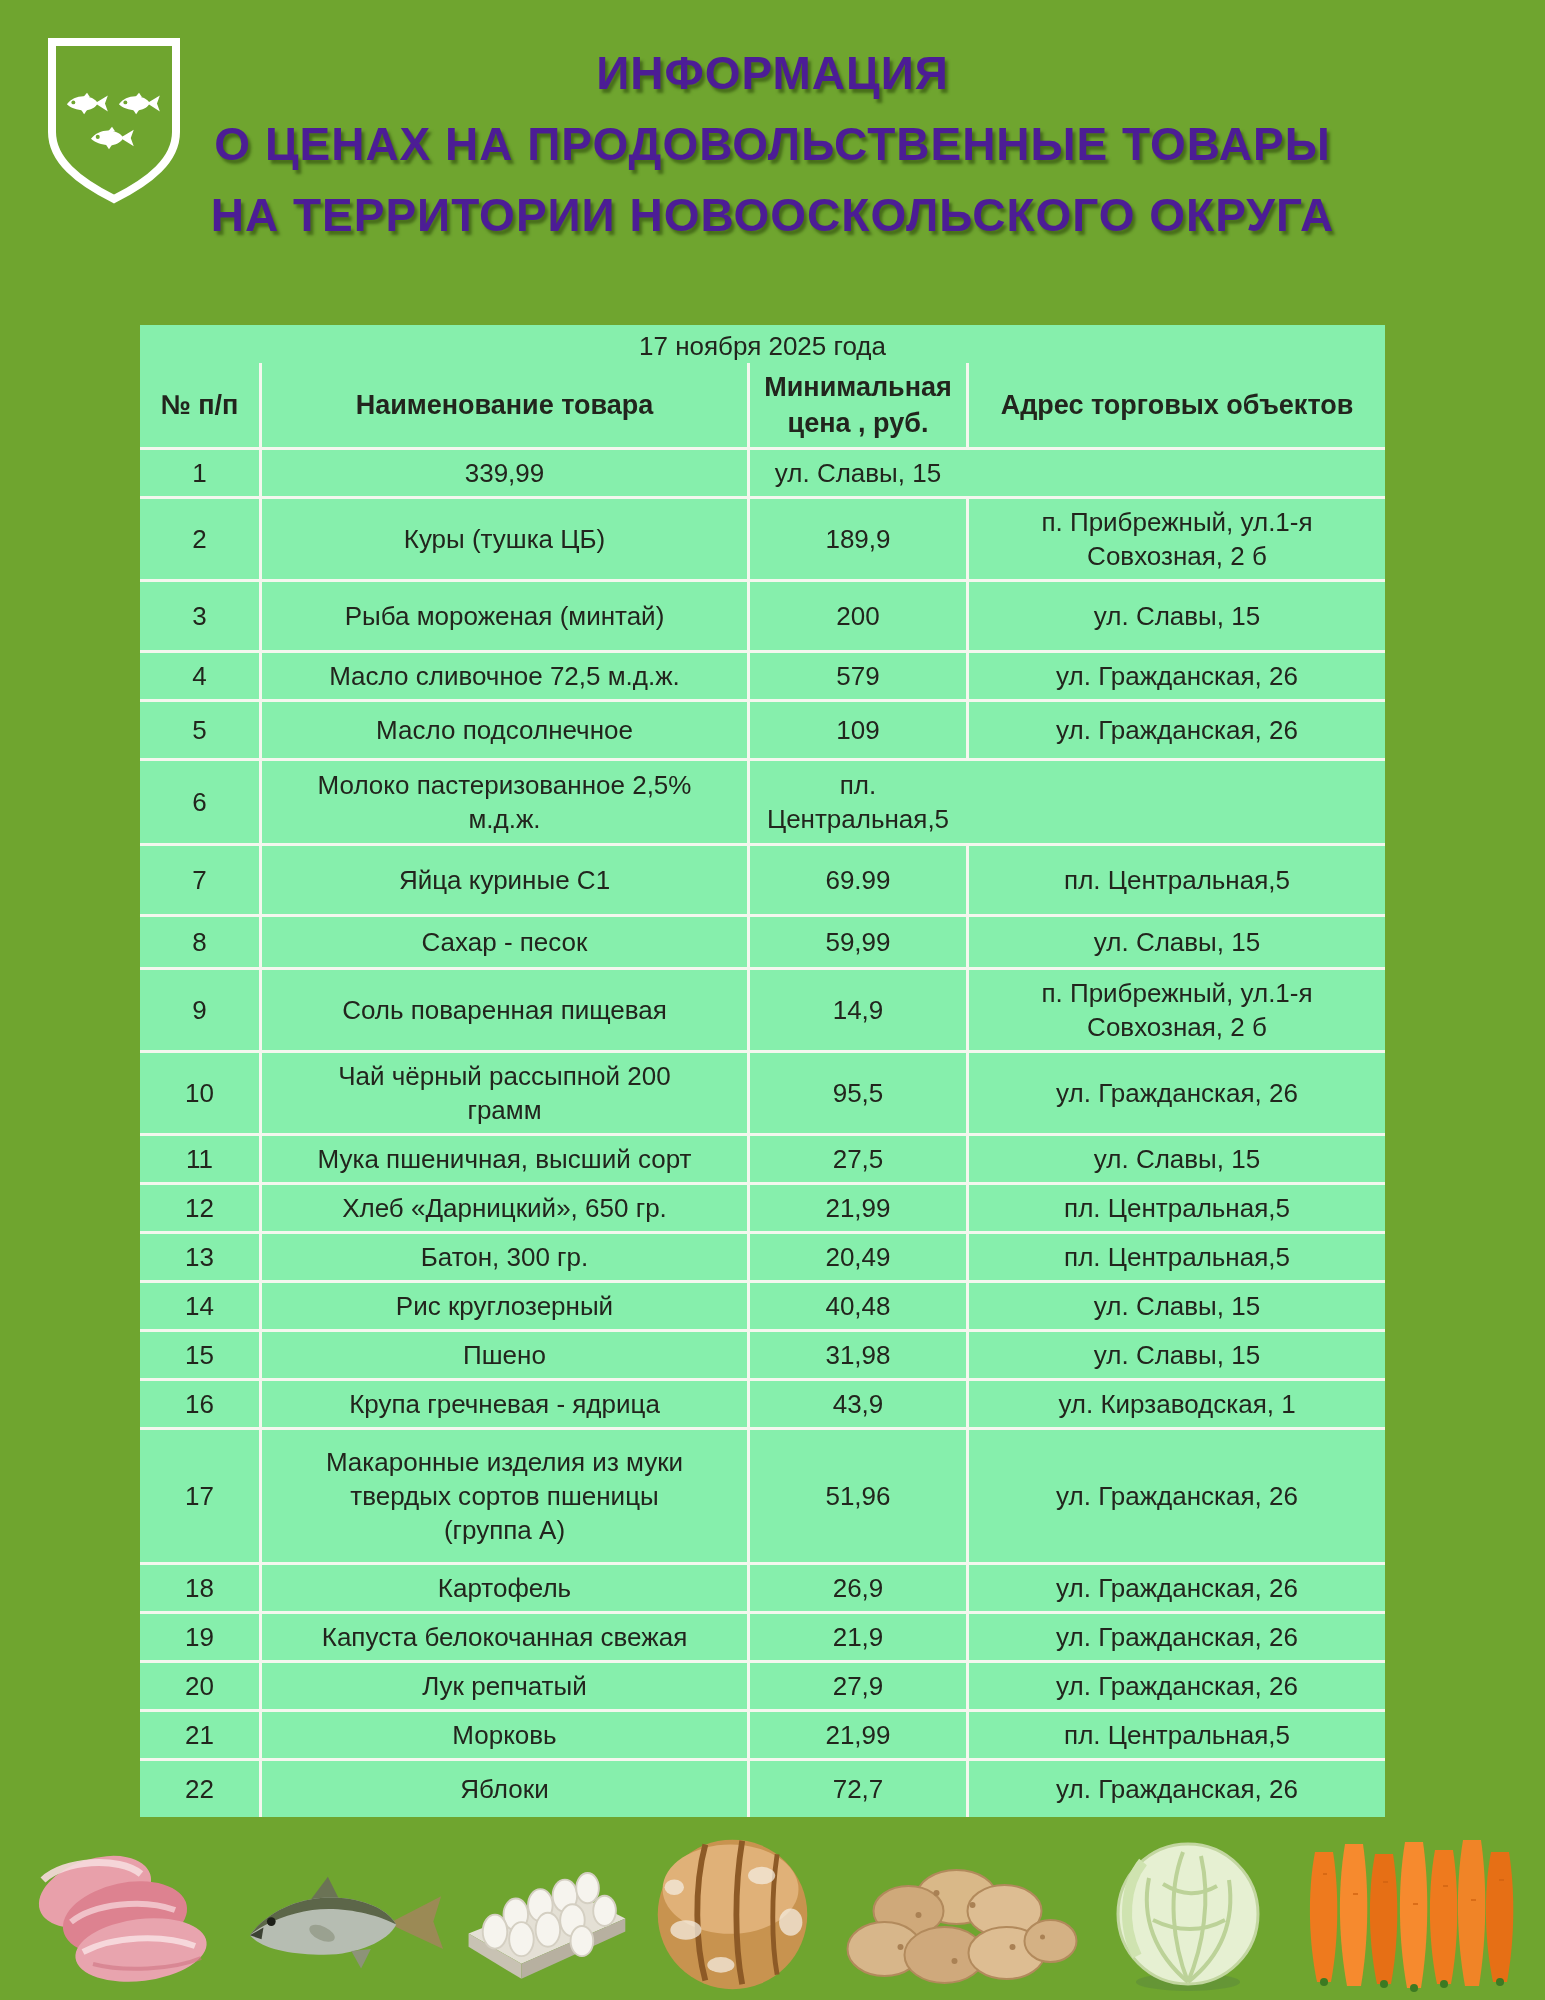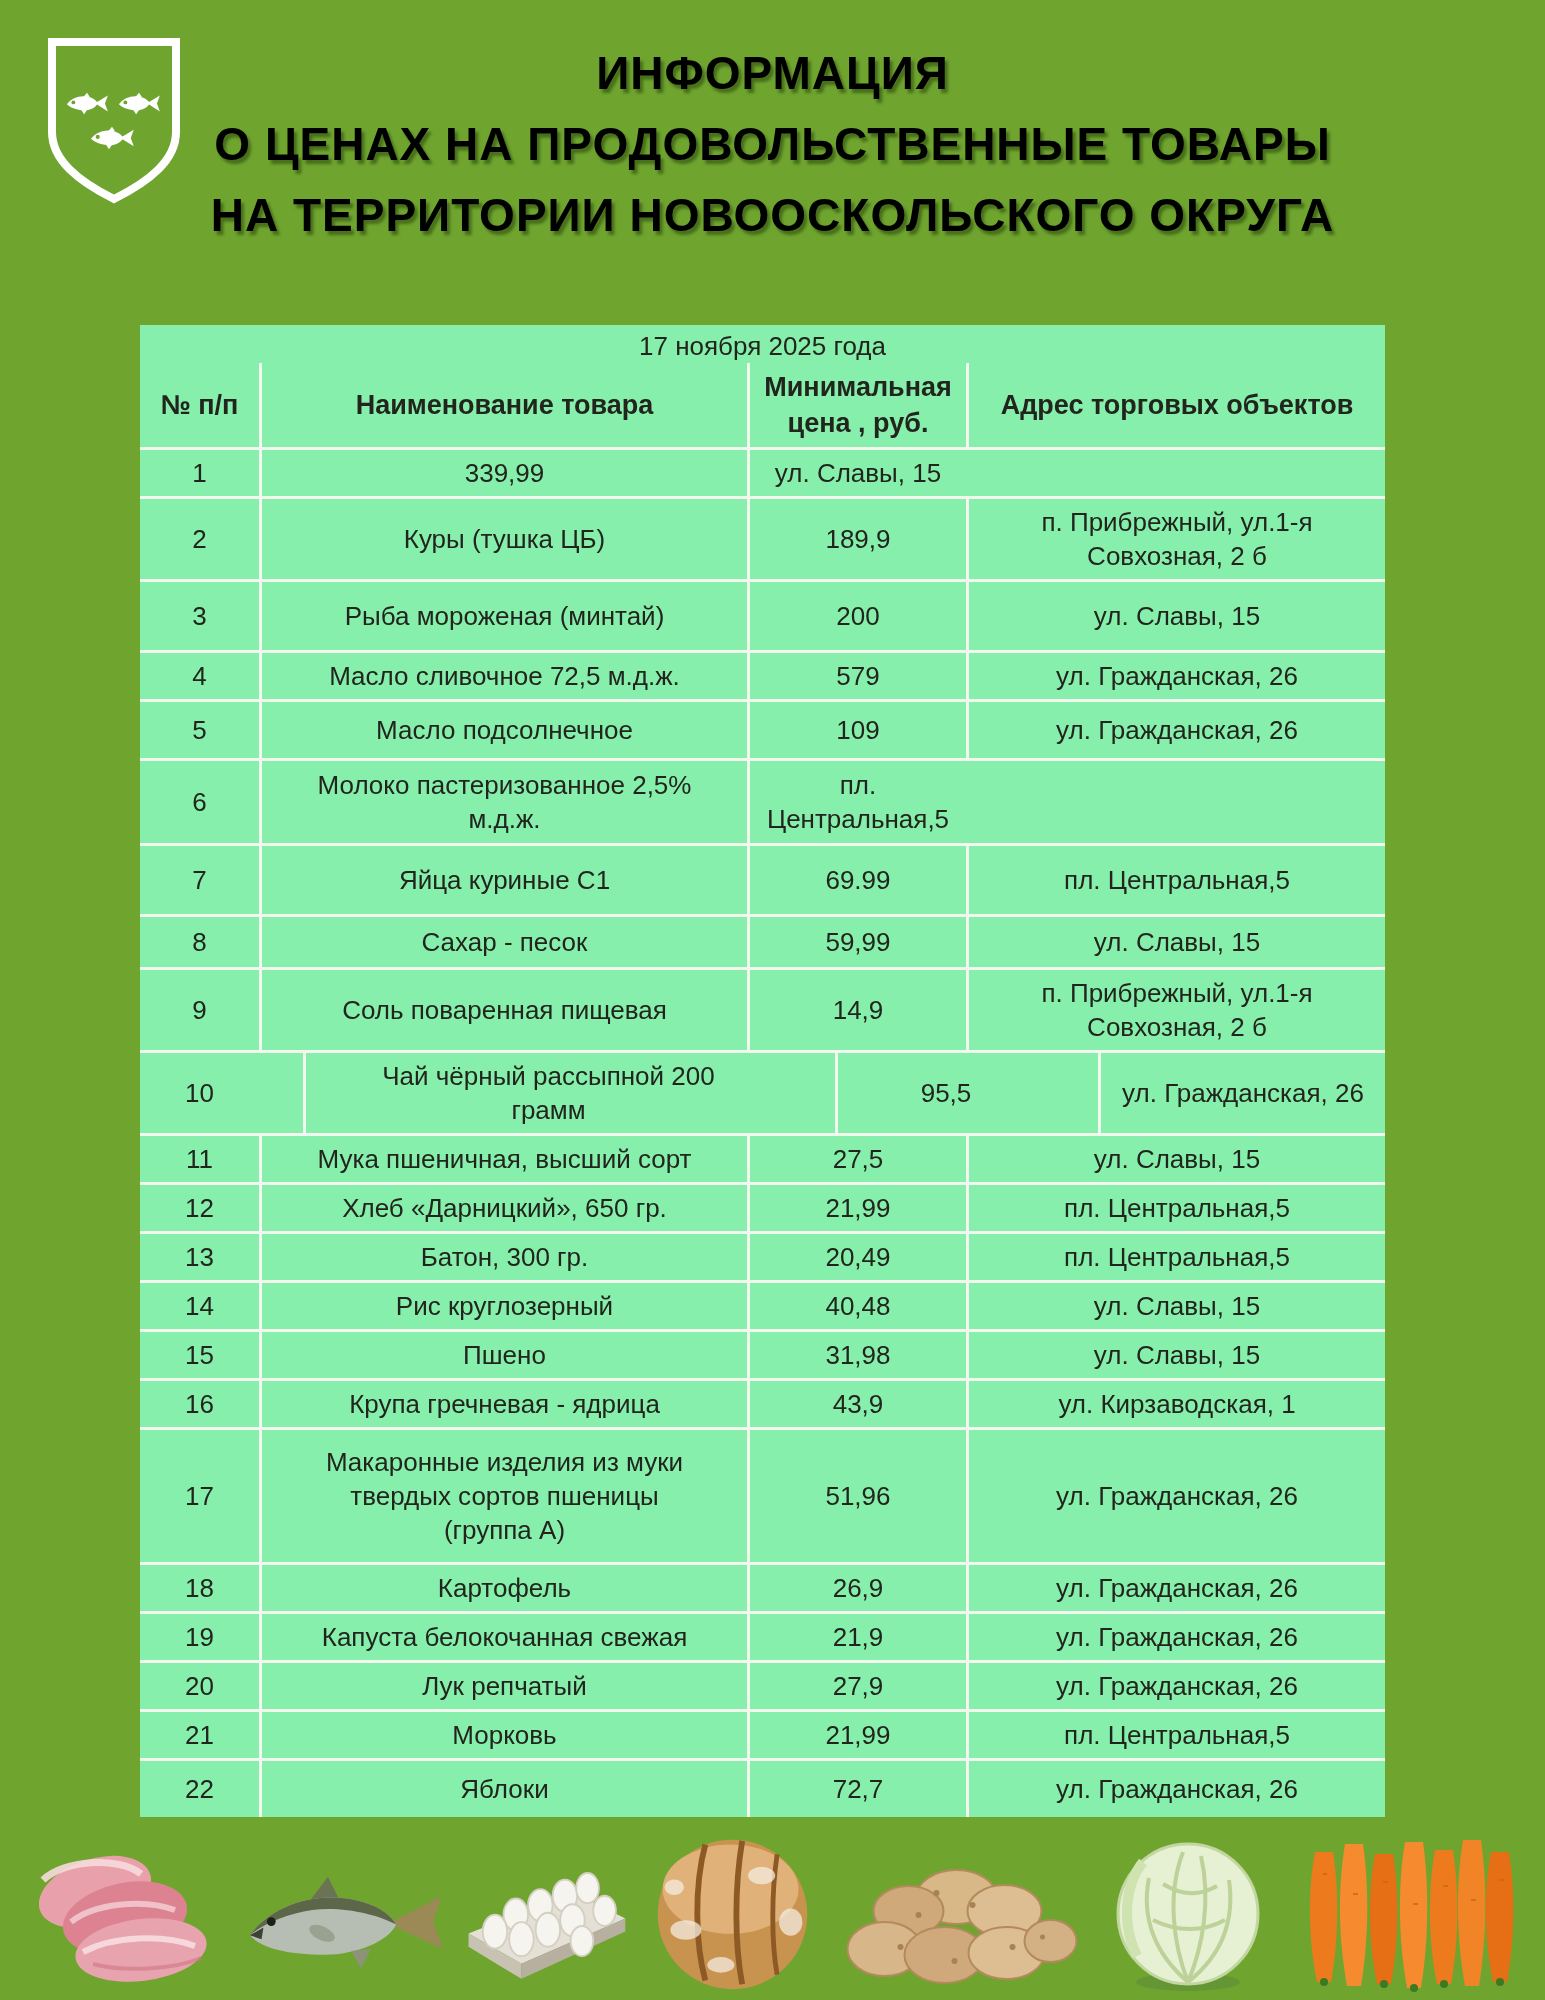--- a/index.html
+++ b/index.html
@@ -6,21 +6,21 @@
   .page {
     position:relative; width:1545px; height:2000px; margin:0 auto;
     background:#6fa52f; overflow:hidden;
     font-family:"Liberation Sans", sans-serif;
   }
 
   
   .crest { position:absolute; left:44px; top:36px; width:140px; height:172px; }
   .title-block {
     position:absolute; left:0; top:38px; width:100%;
-    text-align:center; color:#000000; font-weight:bold;
+    text-align:center; color:#4c1d95; font-weight:bold;
     font-size:46px; line-height:71px; letter-spacing:1px;
     text-shadow:3px 4px 3px rgba(38,64,9,0.55);
   }
 
   
   .price-table {
     position:absolute; left:140px; top:325px; width:1245px;
     background:#86efac; color:#22251d;
   }
   .date-row {
@@ -36,21 +36,21 @@
   .cell + .cell { border-left:3px solid #f4f7ee; }
   .head .cell { font-weight:bold; font-size:27px; line-height:36px; min-height:62px; }
   .rows-host .trow { min-height:44px; }
   .rows-host .trow:nth-child(2)  { min-height:78px; }
   .rows-host .trow:nth-child(3)  { min-height:68px; }
   .rows-host .trow:nth-child(5)  { min-height:56px; }
   .rows-host .trow:nth-child(6)  { min-height:82px; }
   .rows-host .trow:nth-child(7)  { min-height:68px; }
   .rows-host .trow:nth-child(8)  { min-height:50px; }
   .rows-host .trow:nth-child(9)  { min-height:80px; }
-  .rows-host .trow:nth-child(10) { min-height:74px;gap:44px; }
+  .rows-host .trow:nth-child(10) { min-height:74px; }
   .rows-host .trow:nth-child(17) { min-height:132px; }
   .rows-host .trow:nth-child(22) { min-height:56px; }
 
   
   .foods {
     position:absolute; left:0; top:1822px; width:1545px; height:172px;
     display:flex; align-items:flex-end; justify-content:space-between;
     padding:0 18px; box-sizing:border-box;
   }
   .foods svg { display:block; }

